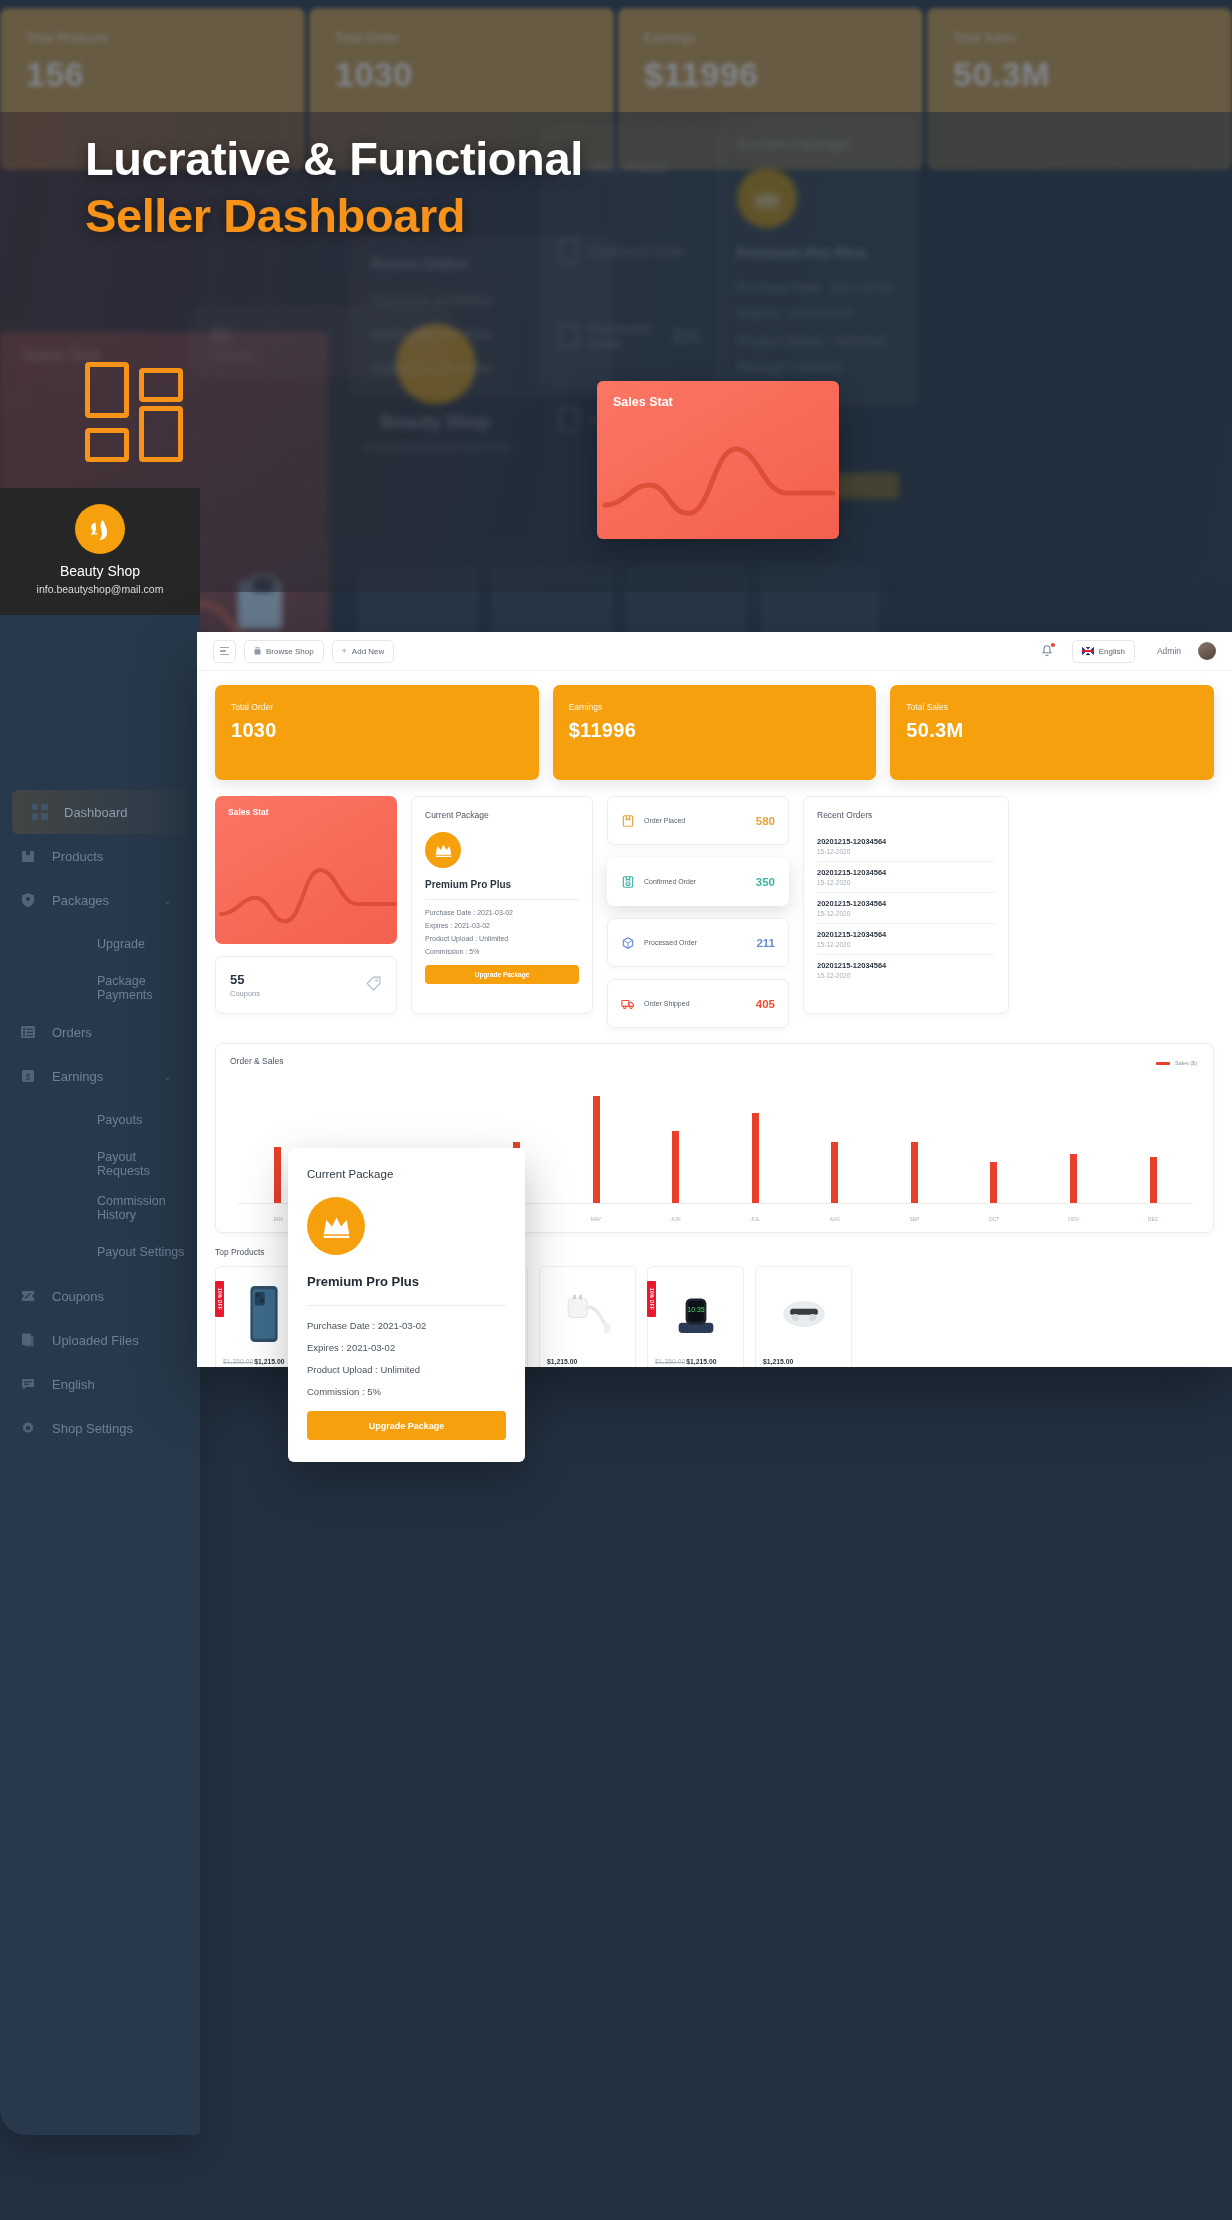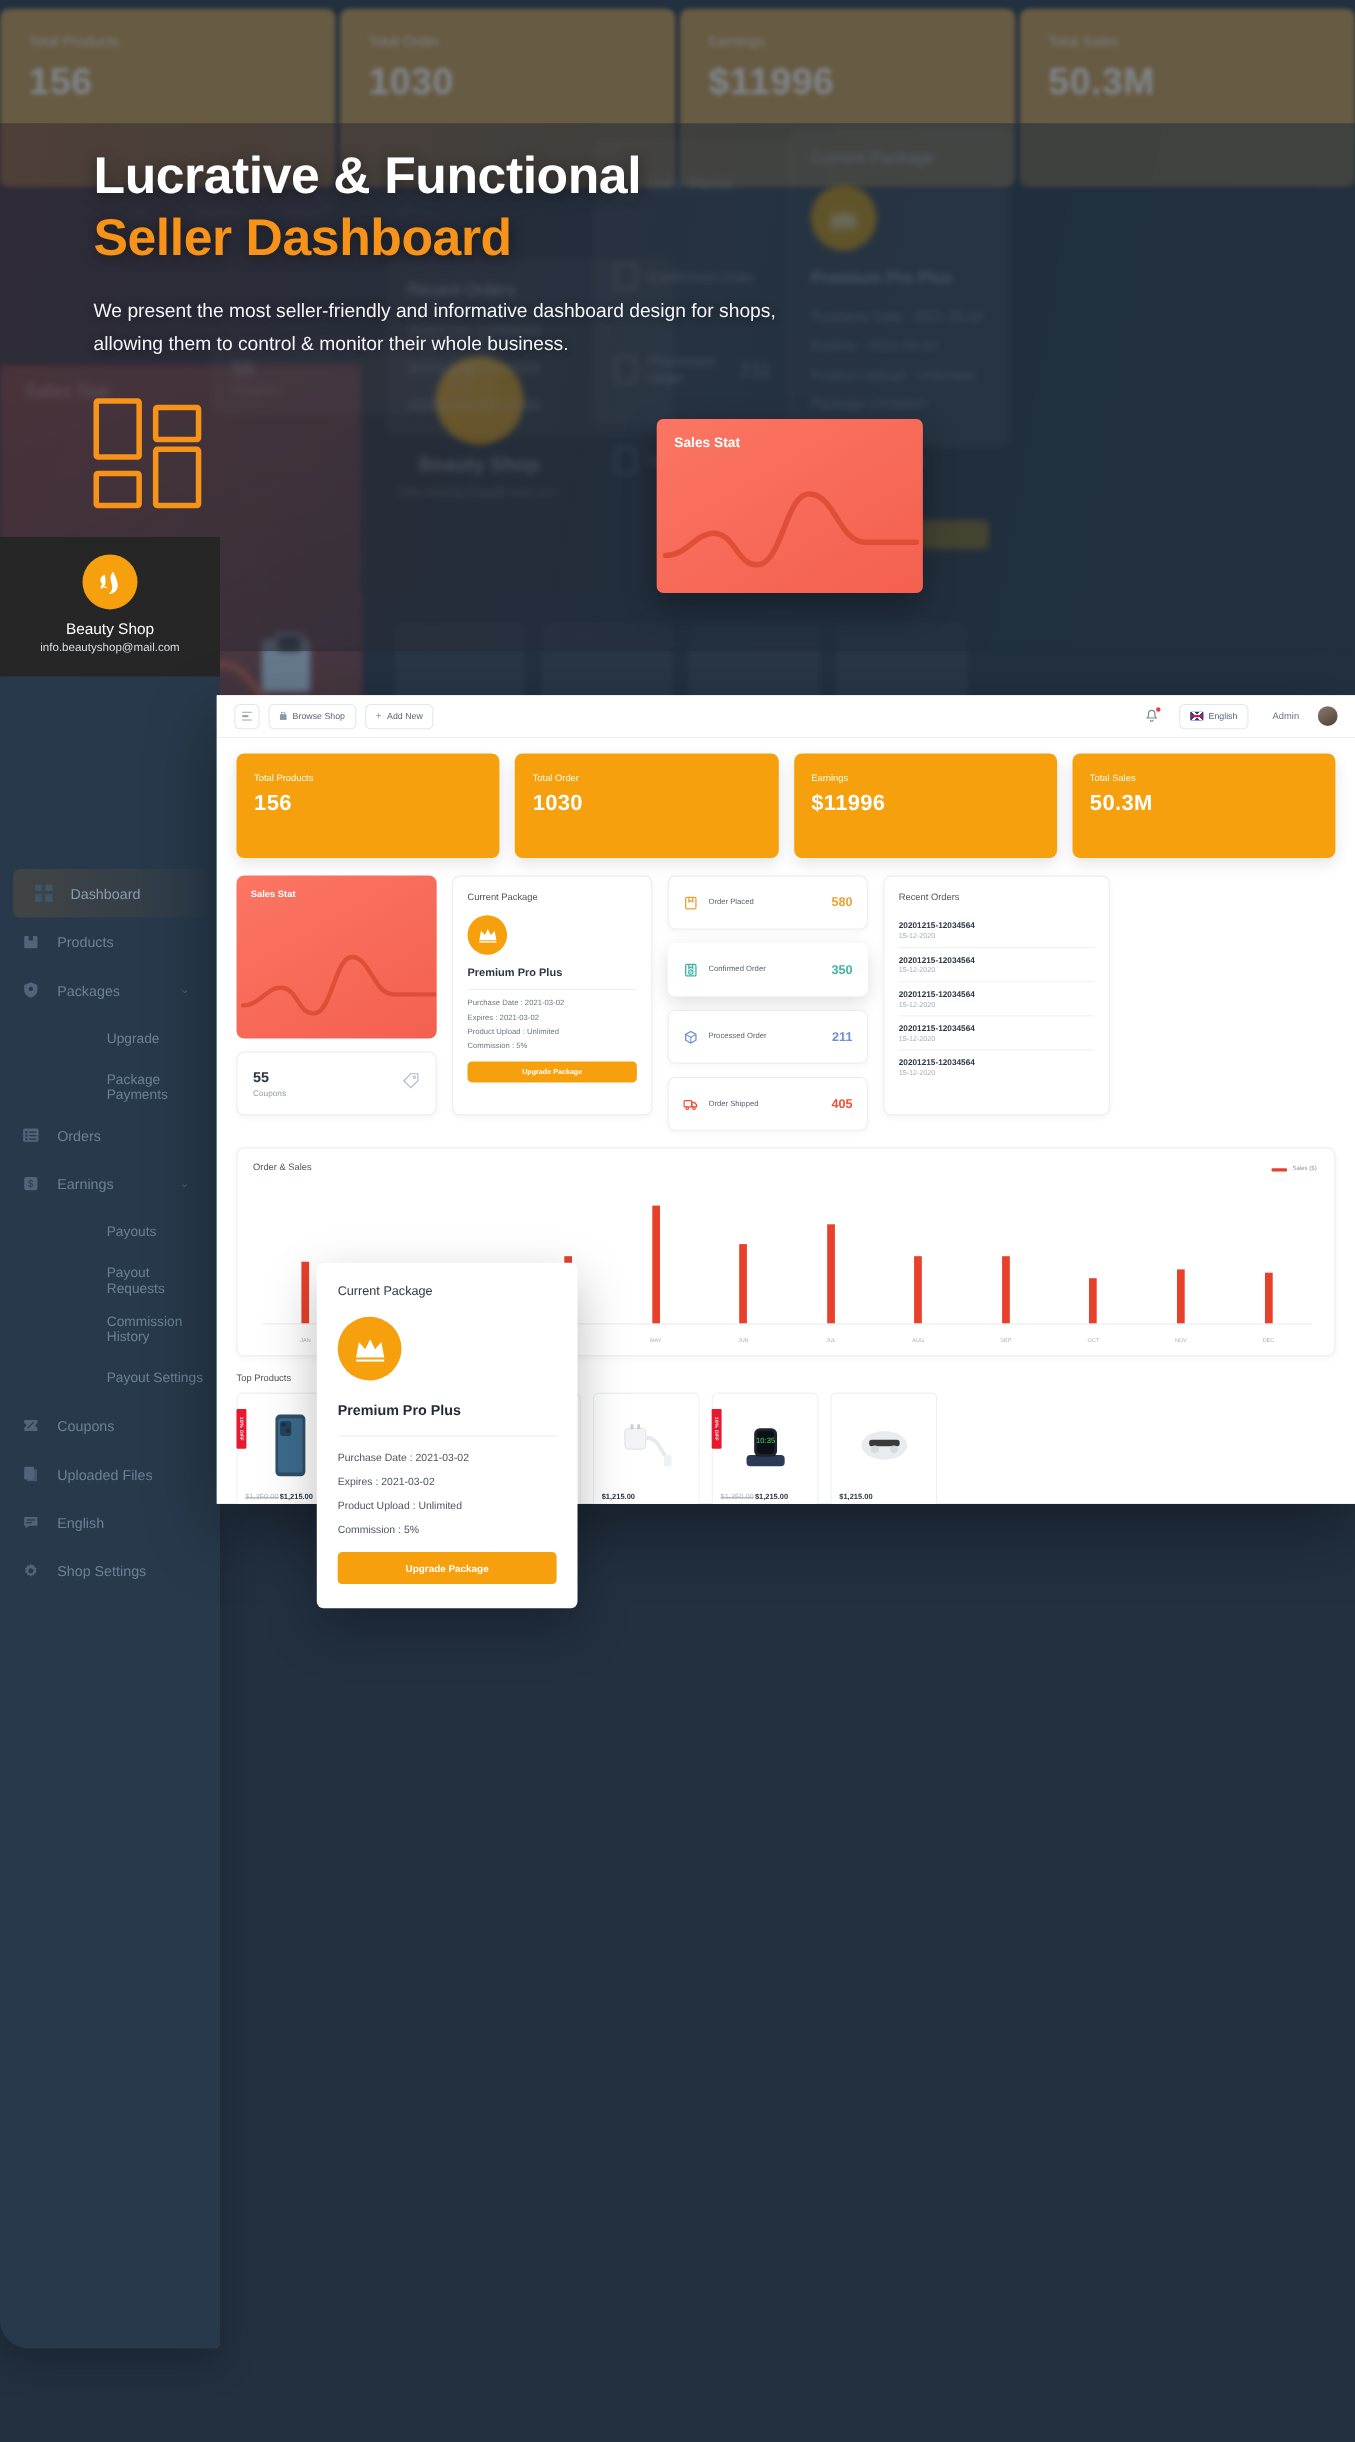--- a/index.html
+++ b/index.html
@@ -418,21 +418,20 @@
     </div>
   </div>
 
   <div class="hero-wash"></div>
 
   <div class="hero">
     <h1>
       <span>Lucrative &amp; Functional</span>
       <span class="accent">Seller Dashboard</span>
     </h1>
-    <p>We present the most seller-friendly and informative dashboard design for shops, allowing them to control &amp; monitor their whole business.</p>
   </div>
 
   <div class="grid-mark">
     <i></i>
     <i></i>
     <i></i>
     <i></i>
   </div>
 
   <div class="float-sales">
@@ -605,24 +604,20 @@
         <span class="flag"></span>
         <span>English</span>
       </div>
       <span class="admin-lbl" style="margin:0 9px 0 14px;">Admin</span>
       <span class="avatar"></span>
     </div>
 
     <div class="app-body">
 
       <div class="kpi-row" id="kpi-row">
-          <div class="kpi">
-            <div class="lab">Total Products</div>
-            <div class="val">156</div>
-          </div>
           <div class="kpi">
             <div class="lab">Total Order</div>
             <div class="val">1030</div>
           </div>
           <div class="kpi">
             <div class="lab">Earnings</div>
             <div class="val">$11996</div>
           </div>
           <div class="kpi">
             <div class="lab">Total Sales</div>

